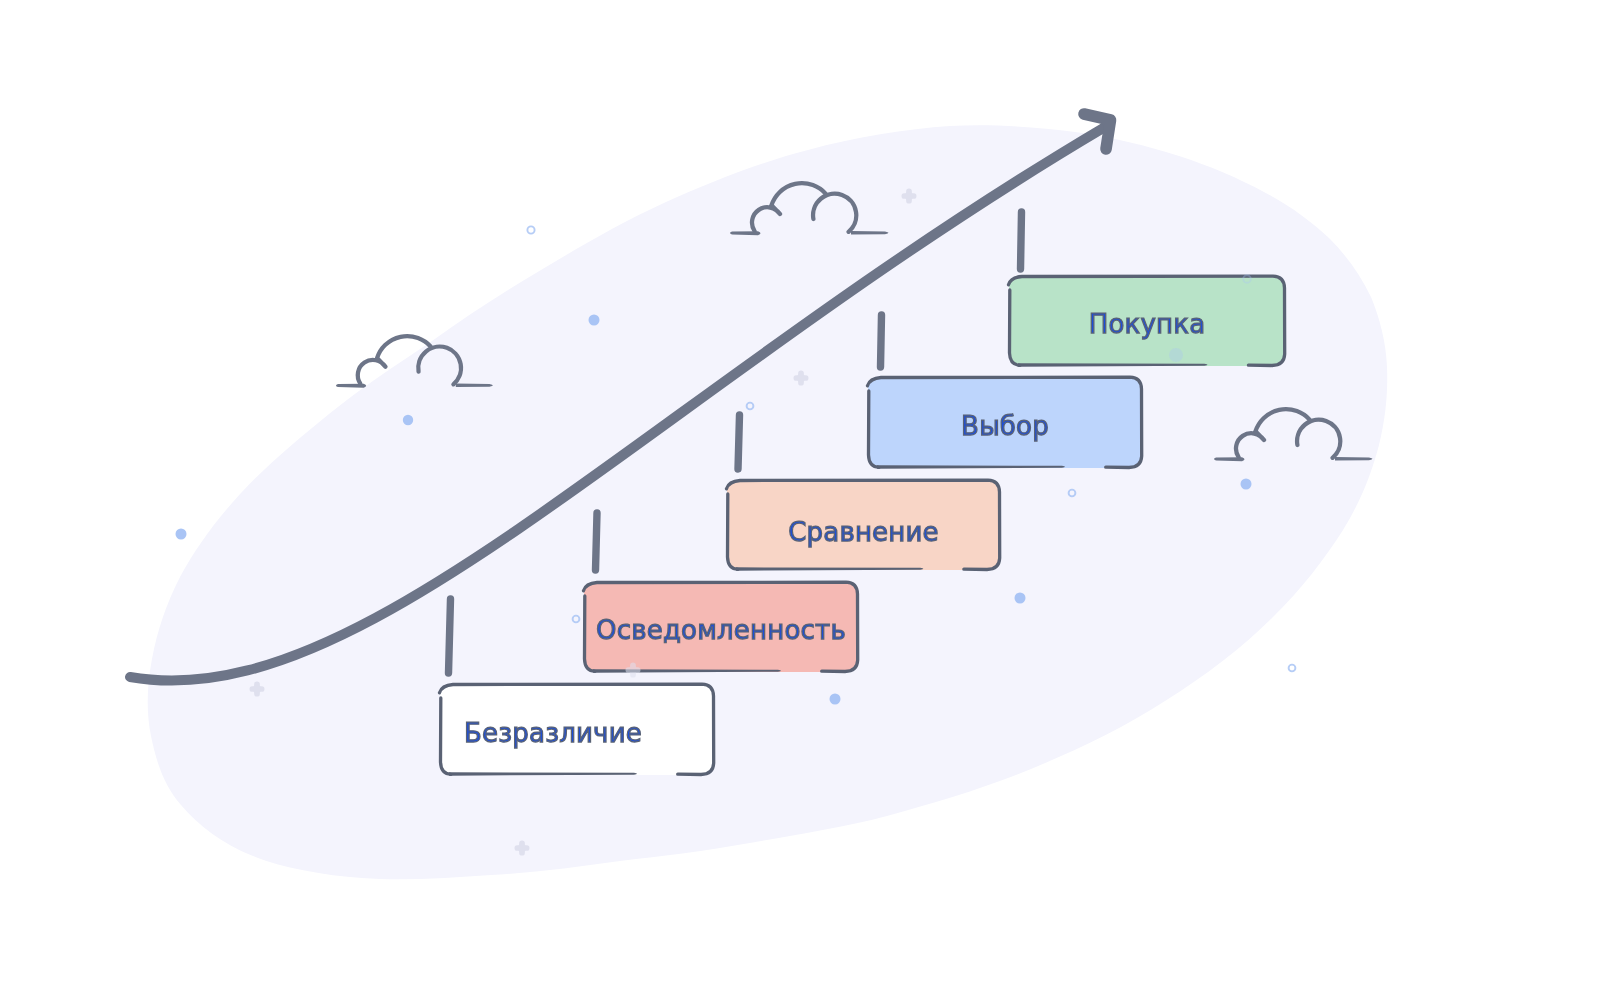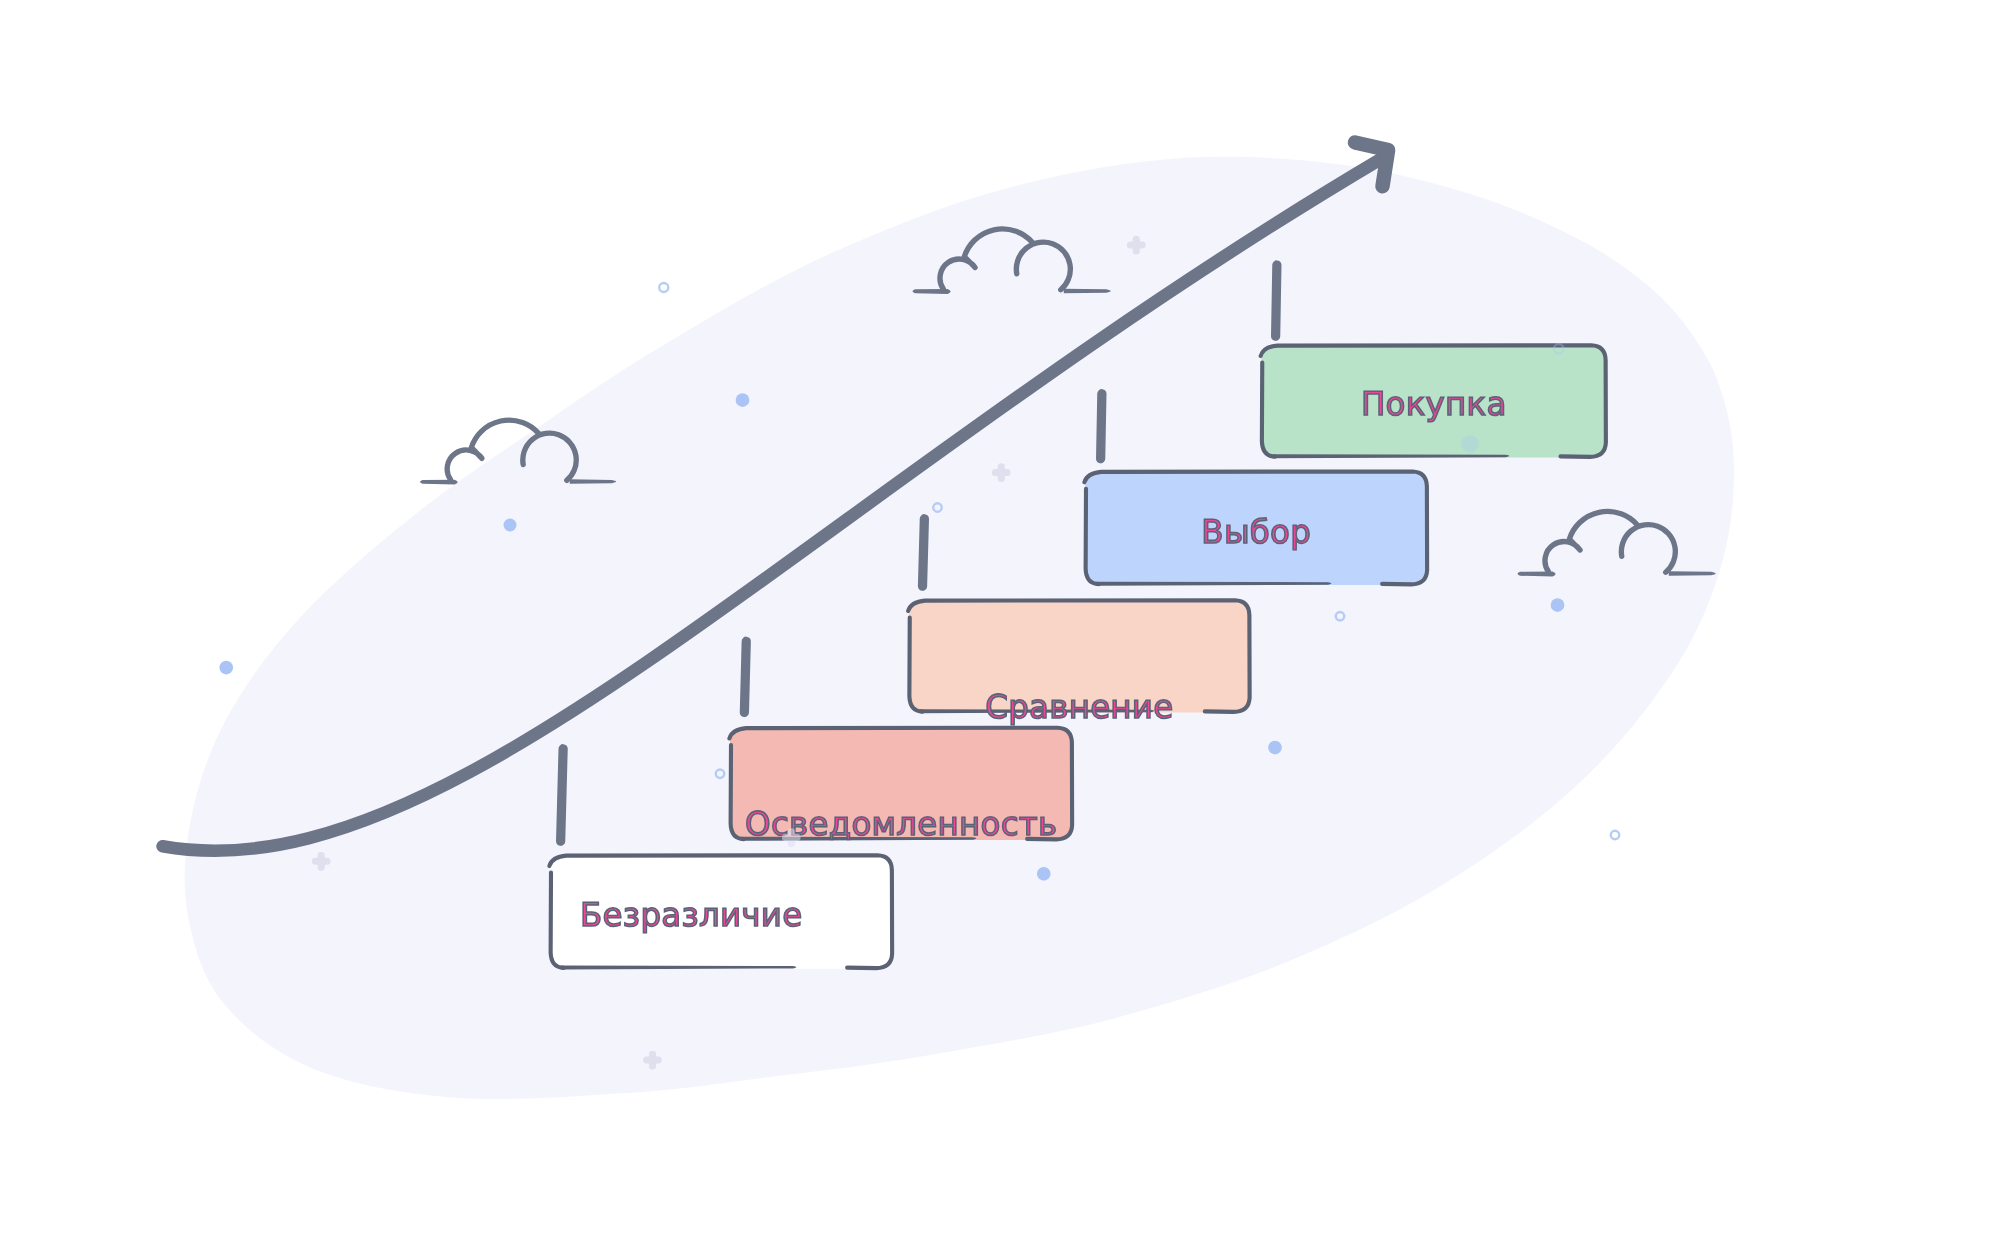--- a/index.html
+++ b/index.html
@@ -1,21 +1,21 @@
 <!DOCTYPE html>
 <html><head>
 <meta charset="utf-8">
 <title>Diagram</title>
 <style>
   html,body{margin:0;padding:0;background:#ffffff;width:1600px;height:1000px;overflow:hidden;}
   body{font-family:"Liberation Sans", sans-serif;}
   #stage{position:relative;width:1600px;height:1000px;background:#ffffff;}
   svg.layer{position:absolute;left:0;top:0;width:1600px;height:1000px;}
   .stage-box{position:absolute;display:flex;align-items:center;justify-content:center;}
-  .stage-label{font-family:"DejaVu Sans", sans-serif;font-size:26px;font-weight:400;color:#ec4899;
+  .stage-label{font-family:"DejaVu Sans", sans-serif;font-size:26px;font-weight:400;color:#1d4ed8;
                -webkit-text-stroke:1.25px #5a6376;letter-spacing:0.2px;white-space:nowrap;
                position:relative;top:3px;}
 </style>
 </head>
 <body>
 
 <div id="stage">
 
   <svg class="layer" viewBox="0 0 1600 1000">
     <path fill="#f4f4fd" d="M1371 297C1380 319 1386 342 1387 367C1388 391 1386 417 1379 445C1372 472 1361 501 1343 530C1325 558 1302 589 1272 618C1243 647 1205 676 1165 701C1125 727 1077 750 1031 769C985 788 934 803 887 816C841 828 794 835 750 843C705 851 663 856 620 861C577 867 534 873 491 875C448 878 402 881 362 878C323 875 283 868 253 856C222 844 198 825 181 805C164 786 156 761 151 736C146 712 147 685 152 659C157 632 166 604 180 577C195 549 216 520 241 493C266 466 298 439 329 414C361 388 396 365 432 341C467 316 502 293 541 270C581 246 622 222 666 202C711 182 761 162 808 150C855 137 906 129 950 126C995 124 1037 127 1075 132C1113 137 1147 146 1179 156C1210 166 1238 178 1264 192C1289 205 1311 221 1329 238C1347 256 1361 276 1371 297Z"></path>
@@ -67,24 +67,24 @@
           <path d="M1009.8 290L1009.5 353Q1009.9 365 1020 365.3" fill="none" stroke="#5a6274" stroke-width="3.3" stroke-linecap="round" stroke-linejoin="round"></path>
           <path d="M1018 363.35L1204.48 363.8Q1210.48 364.7 1204.48 365.7L1018 366.65Z" fill="#5a6274"></path>
           <path d="M1008.5 284.8C1009.6 281.2 1012 277.2 1022 276.5L1273 276.2Q1284.2 276.6 1284.5 288L1284.7 354Q1284.2 365.4 1272 365.5L1248.4279999999999 365.1" fill="none" stroke="#5a6274" stroke-width="3.3" stroke-linecap="round" stroke-linejoin="round"></path>
         </g>
       </svg>
     </div>
   <div id="labels">
       <div class="stage-box" style="left: 416px; top: 684px; width: 274px; height: 91px;">
         <span class="stage-label">Безразличие</span>
       </div>
-      <div class="stage-box" style="left: 584px; top: 582px; width: 274px; height: 90px; align-items: flex-end;">
+      <div class="stage-box" style="left: 584px; top: 582px; width: 274px; height: 90px;">
         <span class="stage-label">Осведомленность</span>
       </div>
-      <div class="stage-box" style="left: 727px; top: 480px; width: 273px; height: 98px; align-items: flex-end;">
+      <div class="stage-box" style="left: 727px; top: 480px; width: 273px; height: 98px;">
         <span class="stage-label">Сравнение</span>
       </div>
       <div class="stage-box" style="left: 868px; top: 377px; width: 274px; height: 91px;">
         <span class="stage-label">Выбор</span>
       </div>
       <div class="stage-box" style="left: 1009px; top: 276px; width: 276px; height: 90px;">
         <span class="stage-label">Покупка</span>
       </div>
     </div>
 

